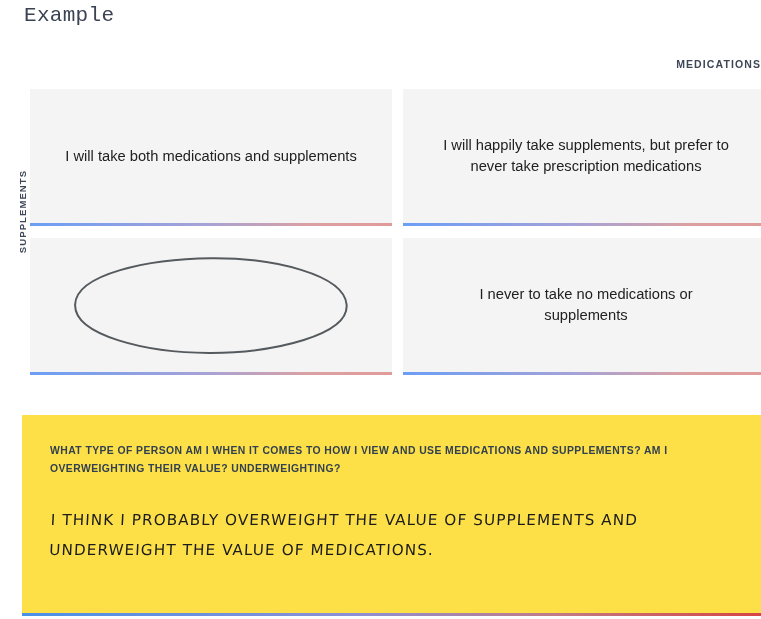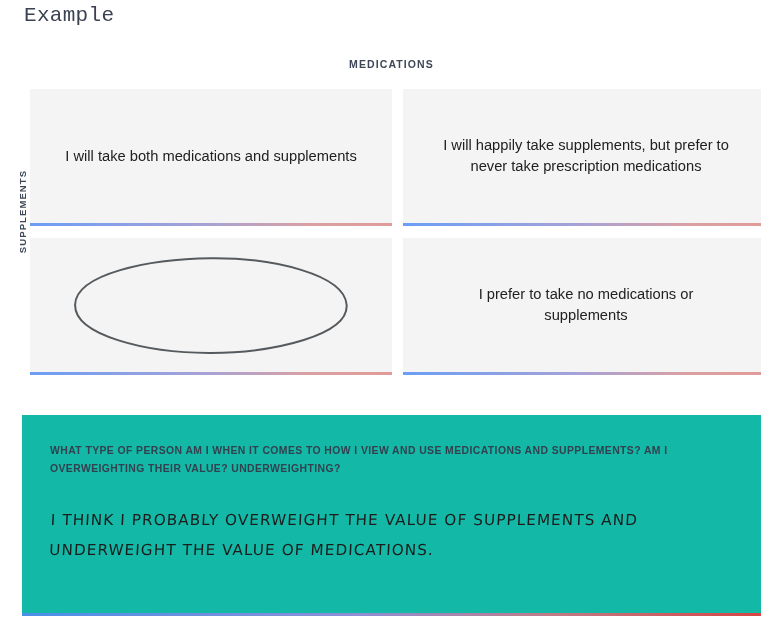--- a/index.html
+++ b/index.html
@@ -33,21 +33,21 @@
     left: 0;
     top: 58px;
     width: 761px;
   }
 
   .axis-top-label {
     position: absolute;
     left: 22px;
     top: 0px;
     width: 739px;
-    text-align: center;
+    text-align: right;
     font-size: 10.5px;
     font-weight: bold;
     letter-spacing: 1.1px;
     color: #3d4756;
   }
 
   .axis-left-label {
     position: absolute;
     left: -38px;
     top: 148px;
@@ -115,21 +115,21 @@
   }
   .ellipse-annotation svg { display: block; width: 100%; height: 100%; }
 
   
   .notes-panel {
     position: absolute;
     left: 22px;
     top: 415px;
     width: 739px;
     height: 198px;
-    background: #14b8a6;
+    background: #fde047;
     box-sizing: border-box;
     padding: 27px 28px 0 28px;
   }
   .notes-underline {
     position: absolute;
     left: 22px;
     top: 613px;
     width: 739px;
     height: 3px;
     background: linear-gradient(to right, #4a90e8 0%, #8d8fd6 45%, #c07b86 72%, #d64545 100%);
@@ -181,21 +181,21 @@
     <div class="cell col-left">
       <div class="ellipse-annotation">
         <svg viewBox="0 0 278 100" preserveAspectRatio="none" xmlns="http://www.w3.org/2000/svg">
           <path d="M139 3.2 C201 2.6 272 19.4 274.6 49.6 C277.2 79.9 203 97.6 139 97.9 C74.8 98.2 2.1 80.4 3.1 49.6 C4.1 18.9 77 3.8 139 3.2 Z" fill="none" stroke="#555a5e" stroke-width="2" stroke-linecap="round"></path>
         </svg>
       </div>
       <div class="cell-underline"></div>
     </div>
 
     <div class="cell col-right">
-      <div class="cell-text">I prefer to take no medications or supplements</div>
+      <div class="cell-text">I never to take no medications or supplements</div>
       <div class="cell-underline"></div>
     </div>
 
   </div>
 </div>
 
 <div class="notes-panel">
   <div class="notes-question">WHAT TYPE OF PERSON AM I WHEN IT COMES TO HOW I VIEW AND USE MEDICATIONS AND SUPPLEMENTS? AM I OVERWEIGHTING THEIR VALUE? UNDERWEIGHTING?</div>
   <div class="notes-answer">I THINK I PROBABLY OVERWEIGHT THE VALUE OF SUPPLEMENTS AND UNDERWEIGHT THE VALUE OF MEDICATIONS.</div>
 </div>

